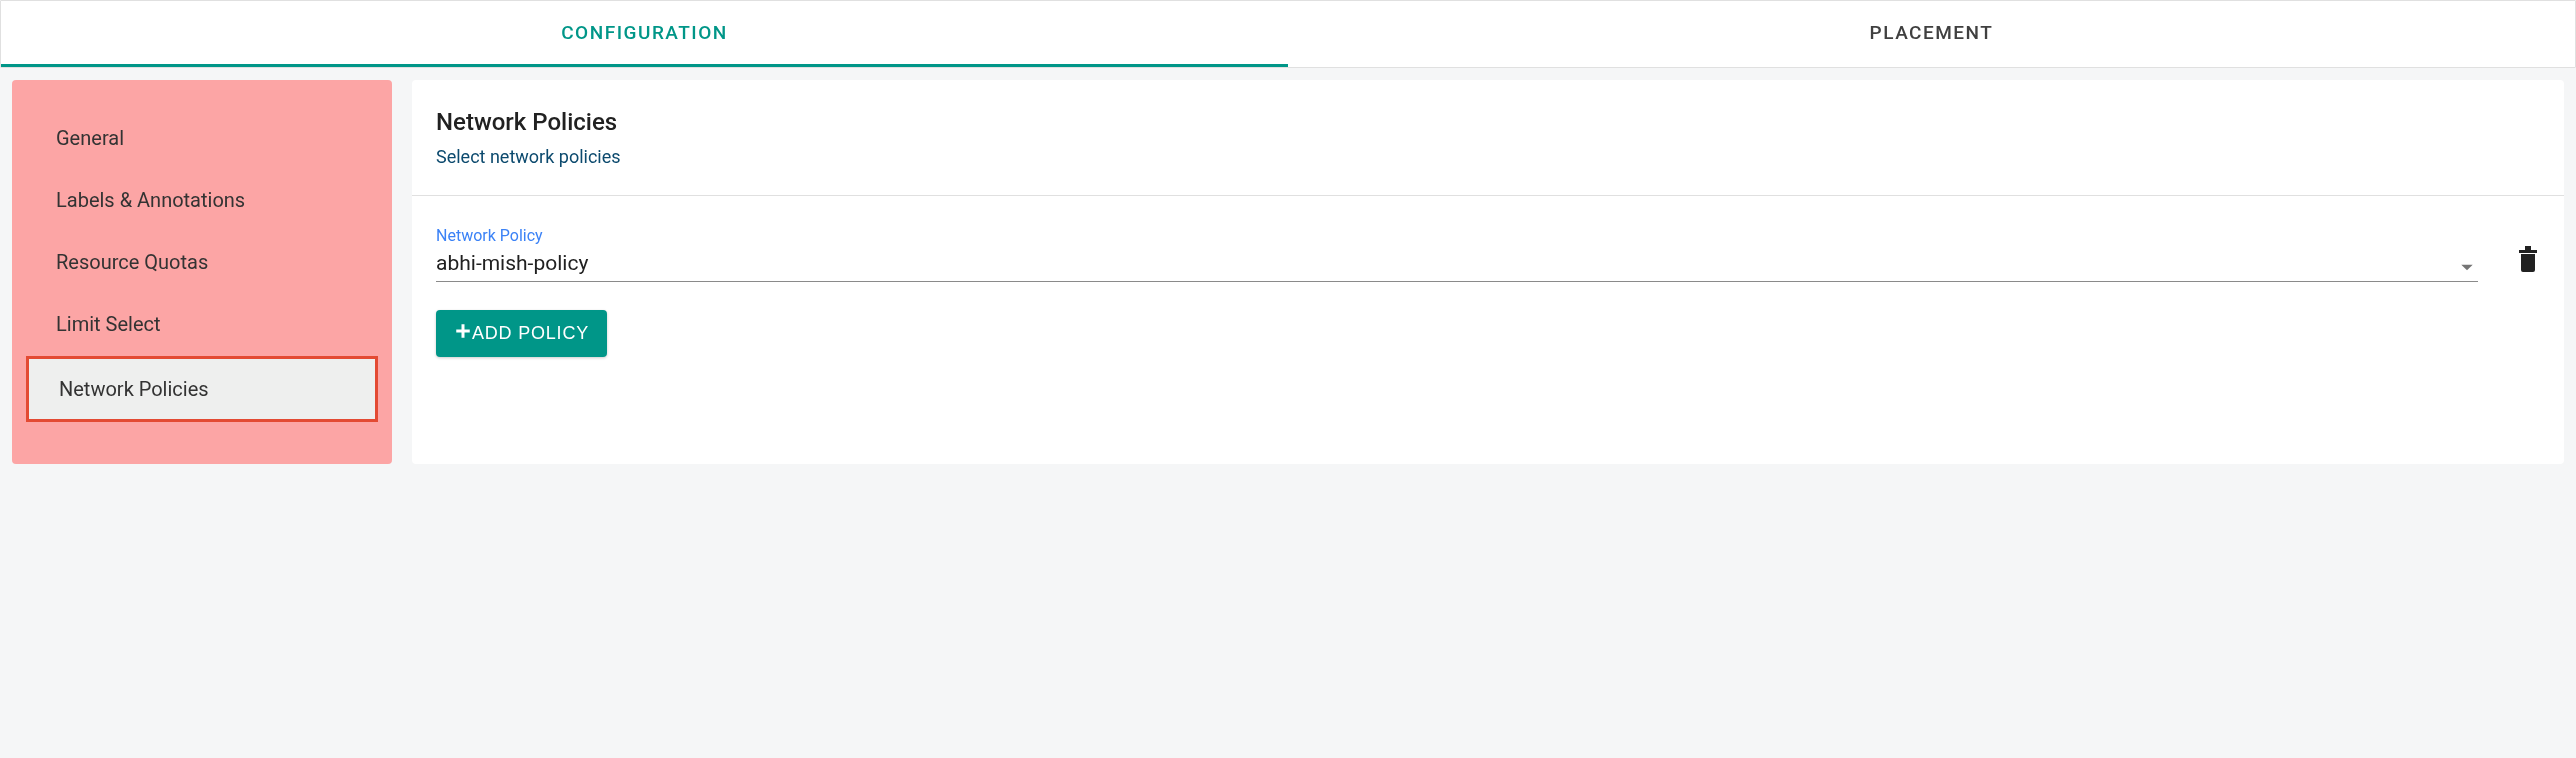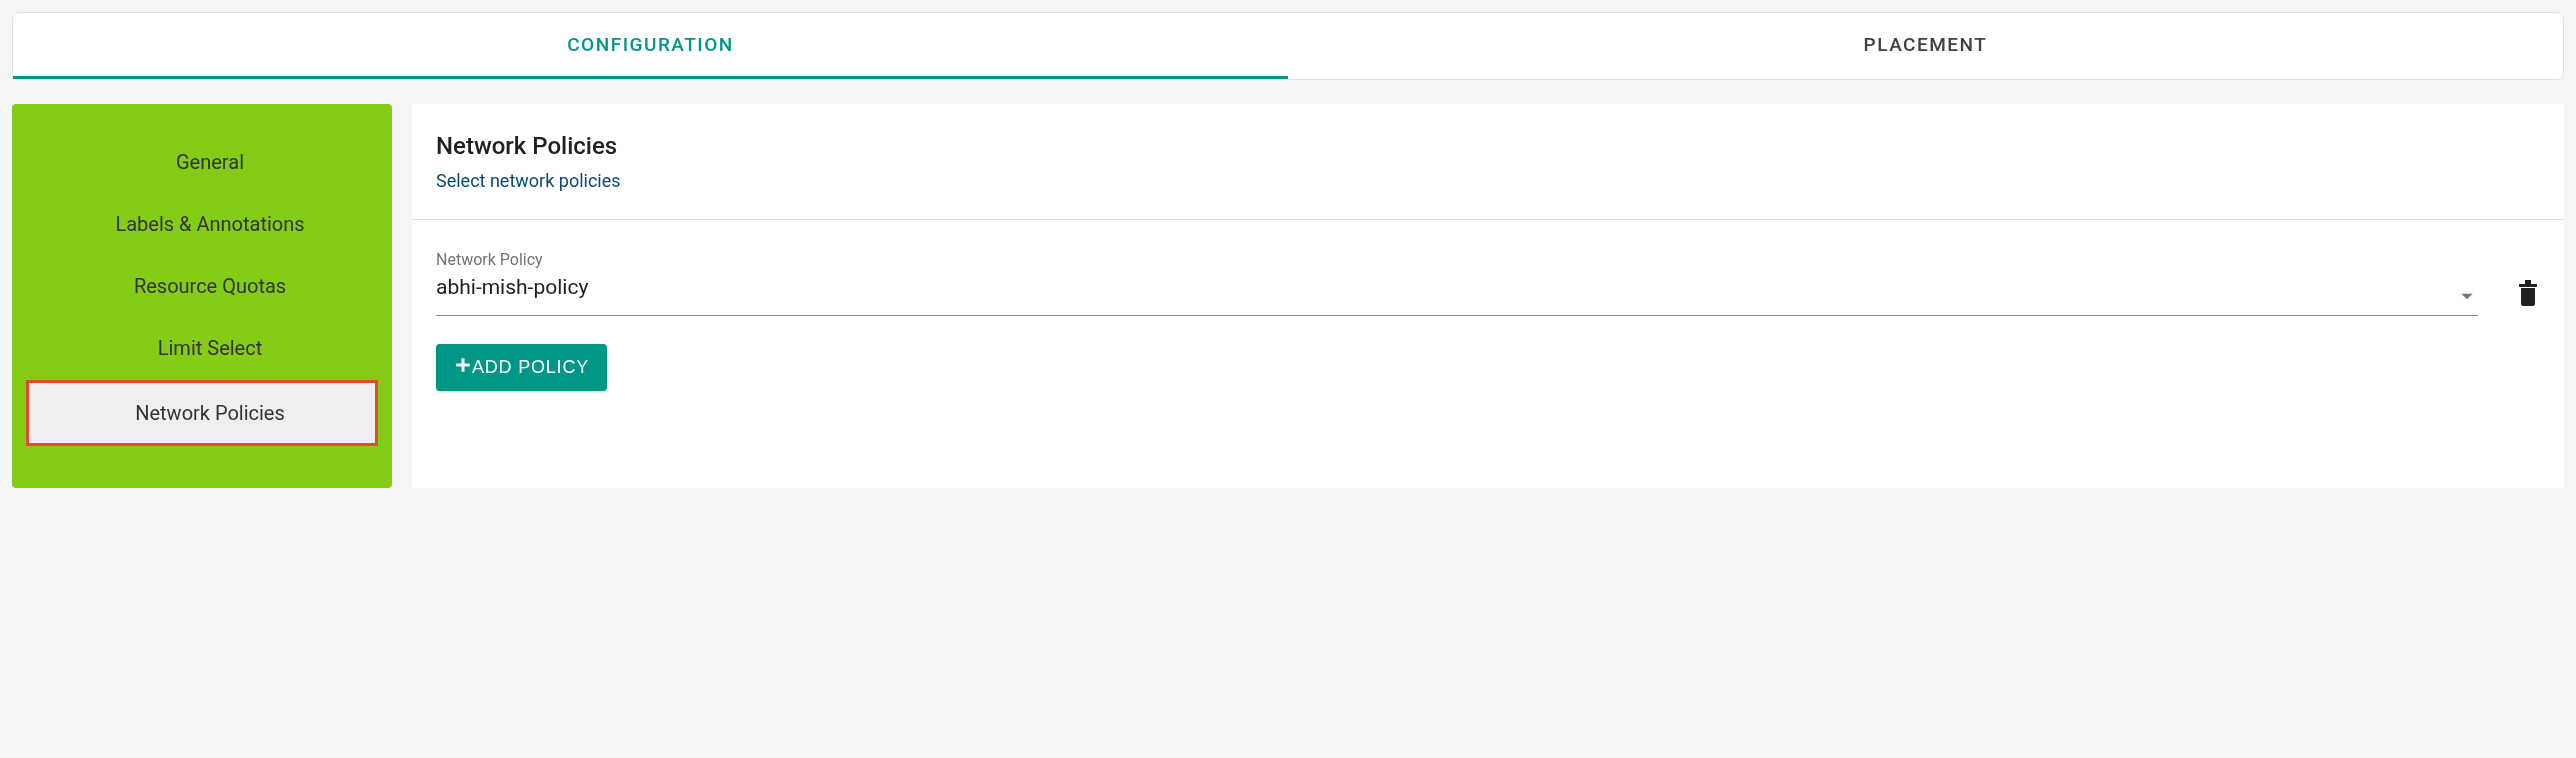--- a/index.html
+++ b/index.html
@@ -9,22 +9,21 @@
     }
     body {
       font-family: -apple-system, BlinkMacSystemFont, "Segoe UI", Roboto, "Helvetica Neue", Arial, sans-serif;
       background: #f5f6f7;
       color: #212121;
     }
     .tabs-container {
       display: flex;
       background: #ffffff;
       border: 1px solid #e0e0e0;
-      border-radius: 7px;
-      margin: 12px;
+      border-radius: 1px;
     }
     .tab {
       flex: 1;
       text-align: center;
       padding: 20px 0;
       font-size: 19px;
       font-weight: 500;
       letter-spacing: 1.5px;
       color: #404040;
       cursor: pointer;
@@ -34,24 +33,23 @@
       color: #009688;
       border-bottom-color: #009688;
     }
     .content-area {
       display: flex;
       gap: 20px;
       padding: 12px;
     }
     .sidebar {
       width: 380px;
-      background: #84cc16;
+      background: #fca5a5;
       border-radius: 4px;
       padding: 28px 0 40px 0;
-      text-align: center;
     }
     .sidebar-item {
       padding: 18px 14px 18px 30px;
       font-size: 20px;
       color: #333333;
       cursor: pointer;
       margin: 0 14px 2px 14px;
     }
     .sidebar-item.active {
       background: #eeefee;
@@ -89,27 +87,27 @@
       flex-direction: column;
     }
     .field-policy {
       flex: 1.2;
     }
     .field-version {
       flex: 1;
     }
     .field-label {
       font-size: 16px;
-      color: #737373;
+      color: #3b82f6;
       margin-bottom: 6px;
     }
     .select-wrap {
       position: relative;
       border-bottom: 1px solid #8a8a8a;
-      padding-bottom: 16px;
+      padding-bottom: 6px;
       cursor: pointer;
     }
     .select-value {
       font-size: 21px;
       color: #212121;
     }
     .chevron-down {
       position: absolute;
       right: 4px;
       top: 50%;

